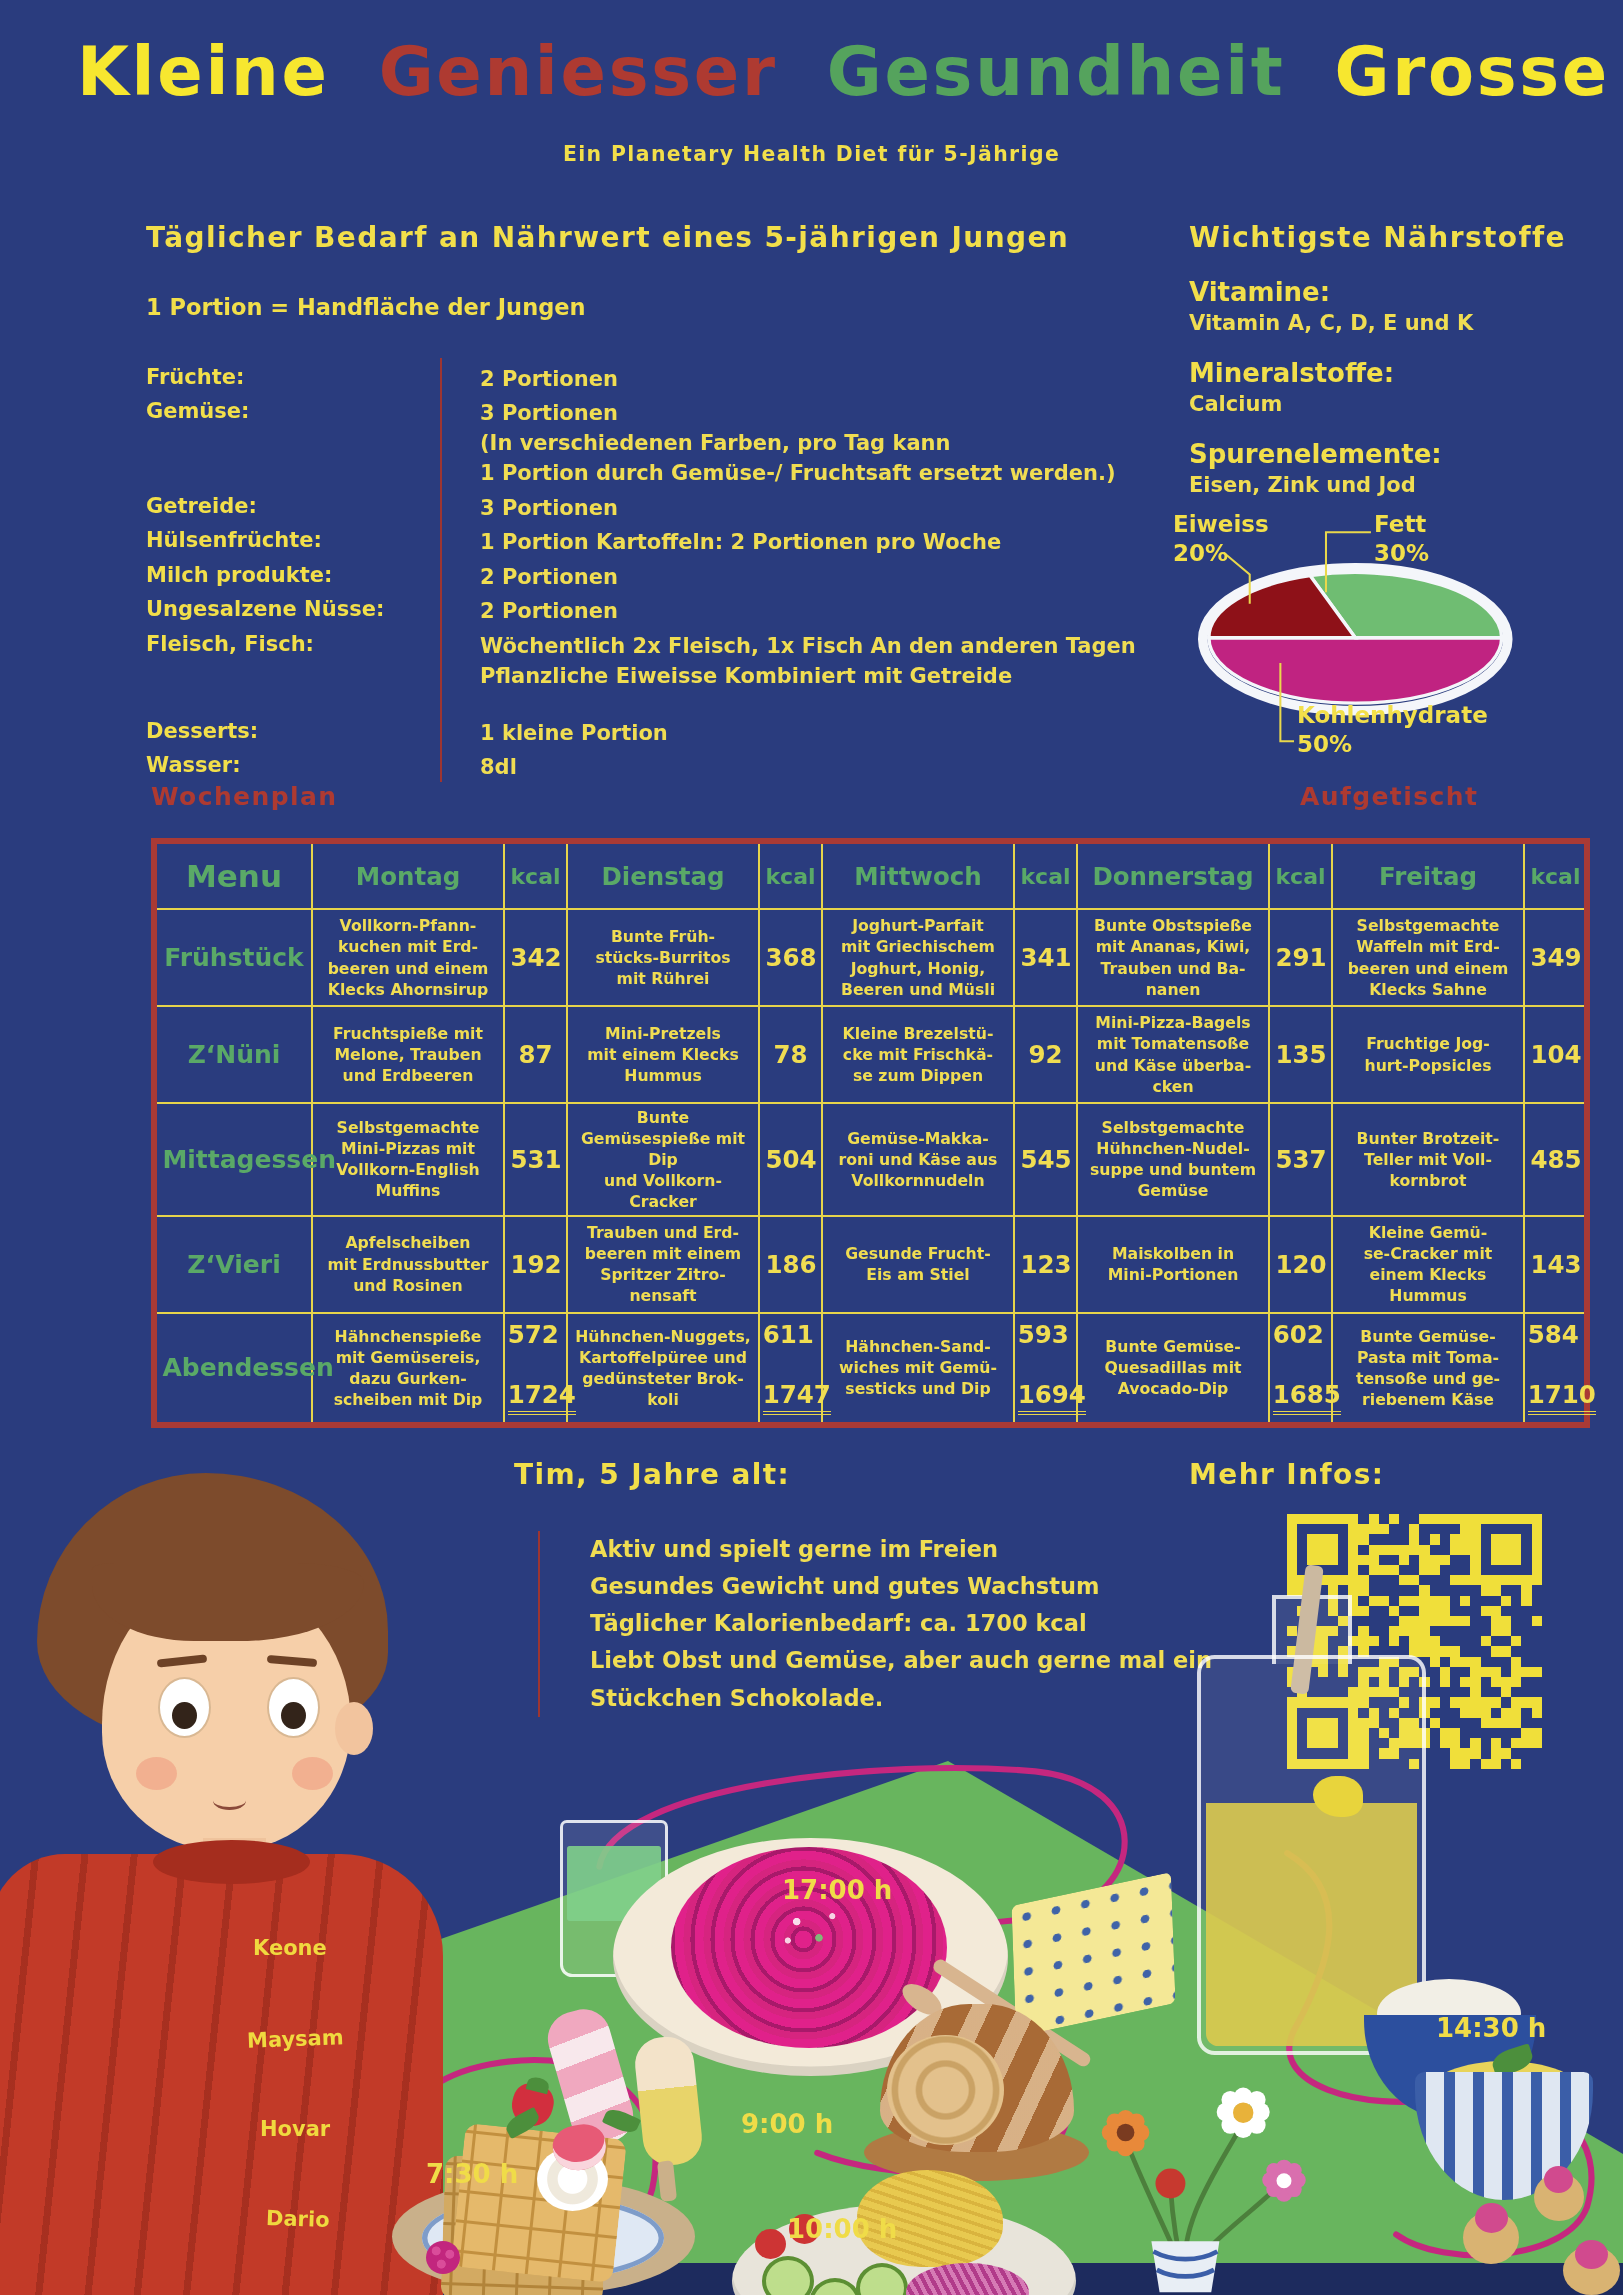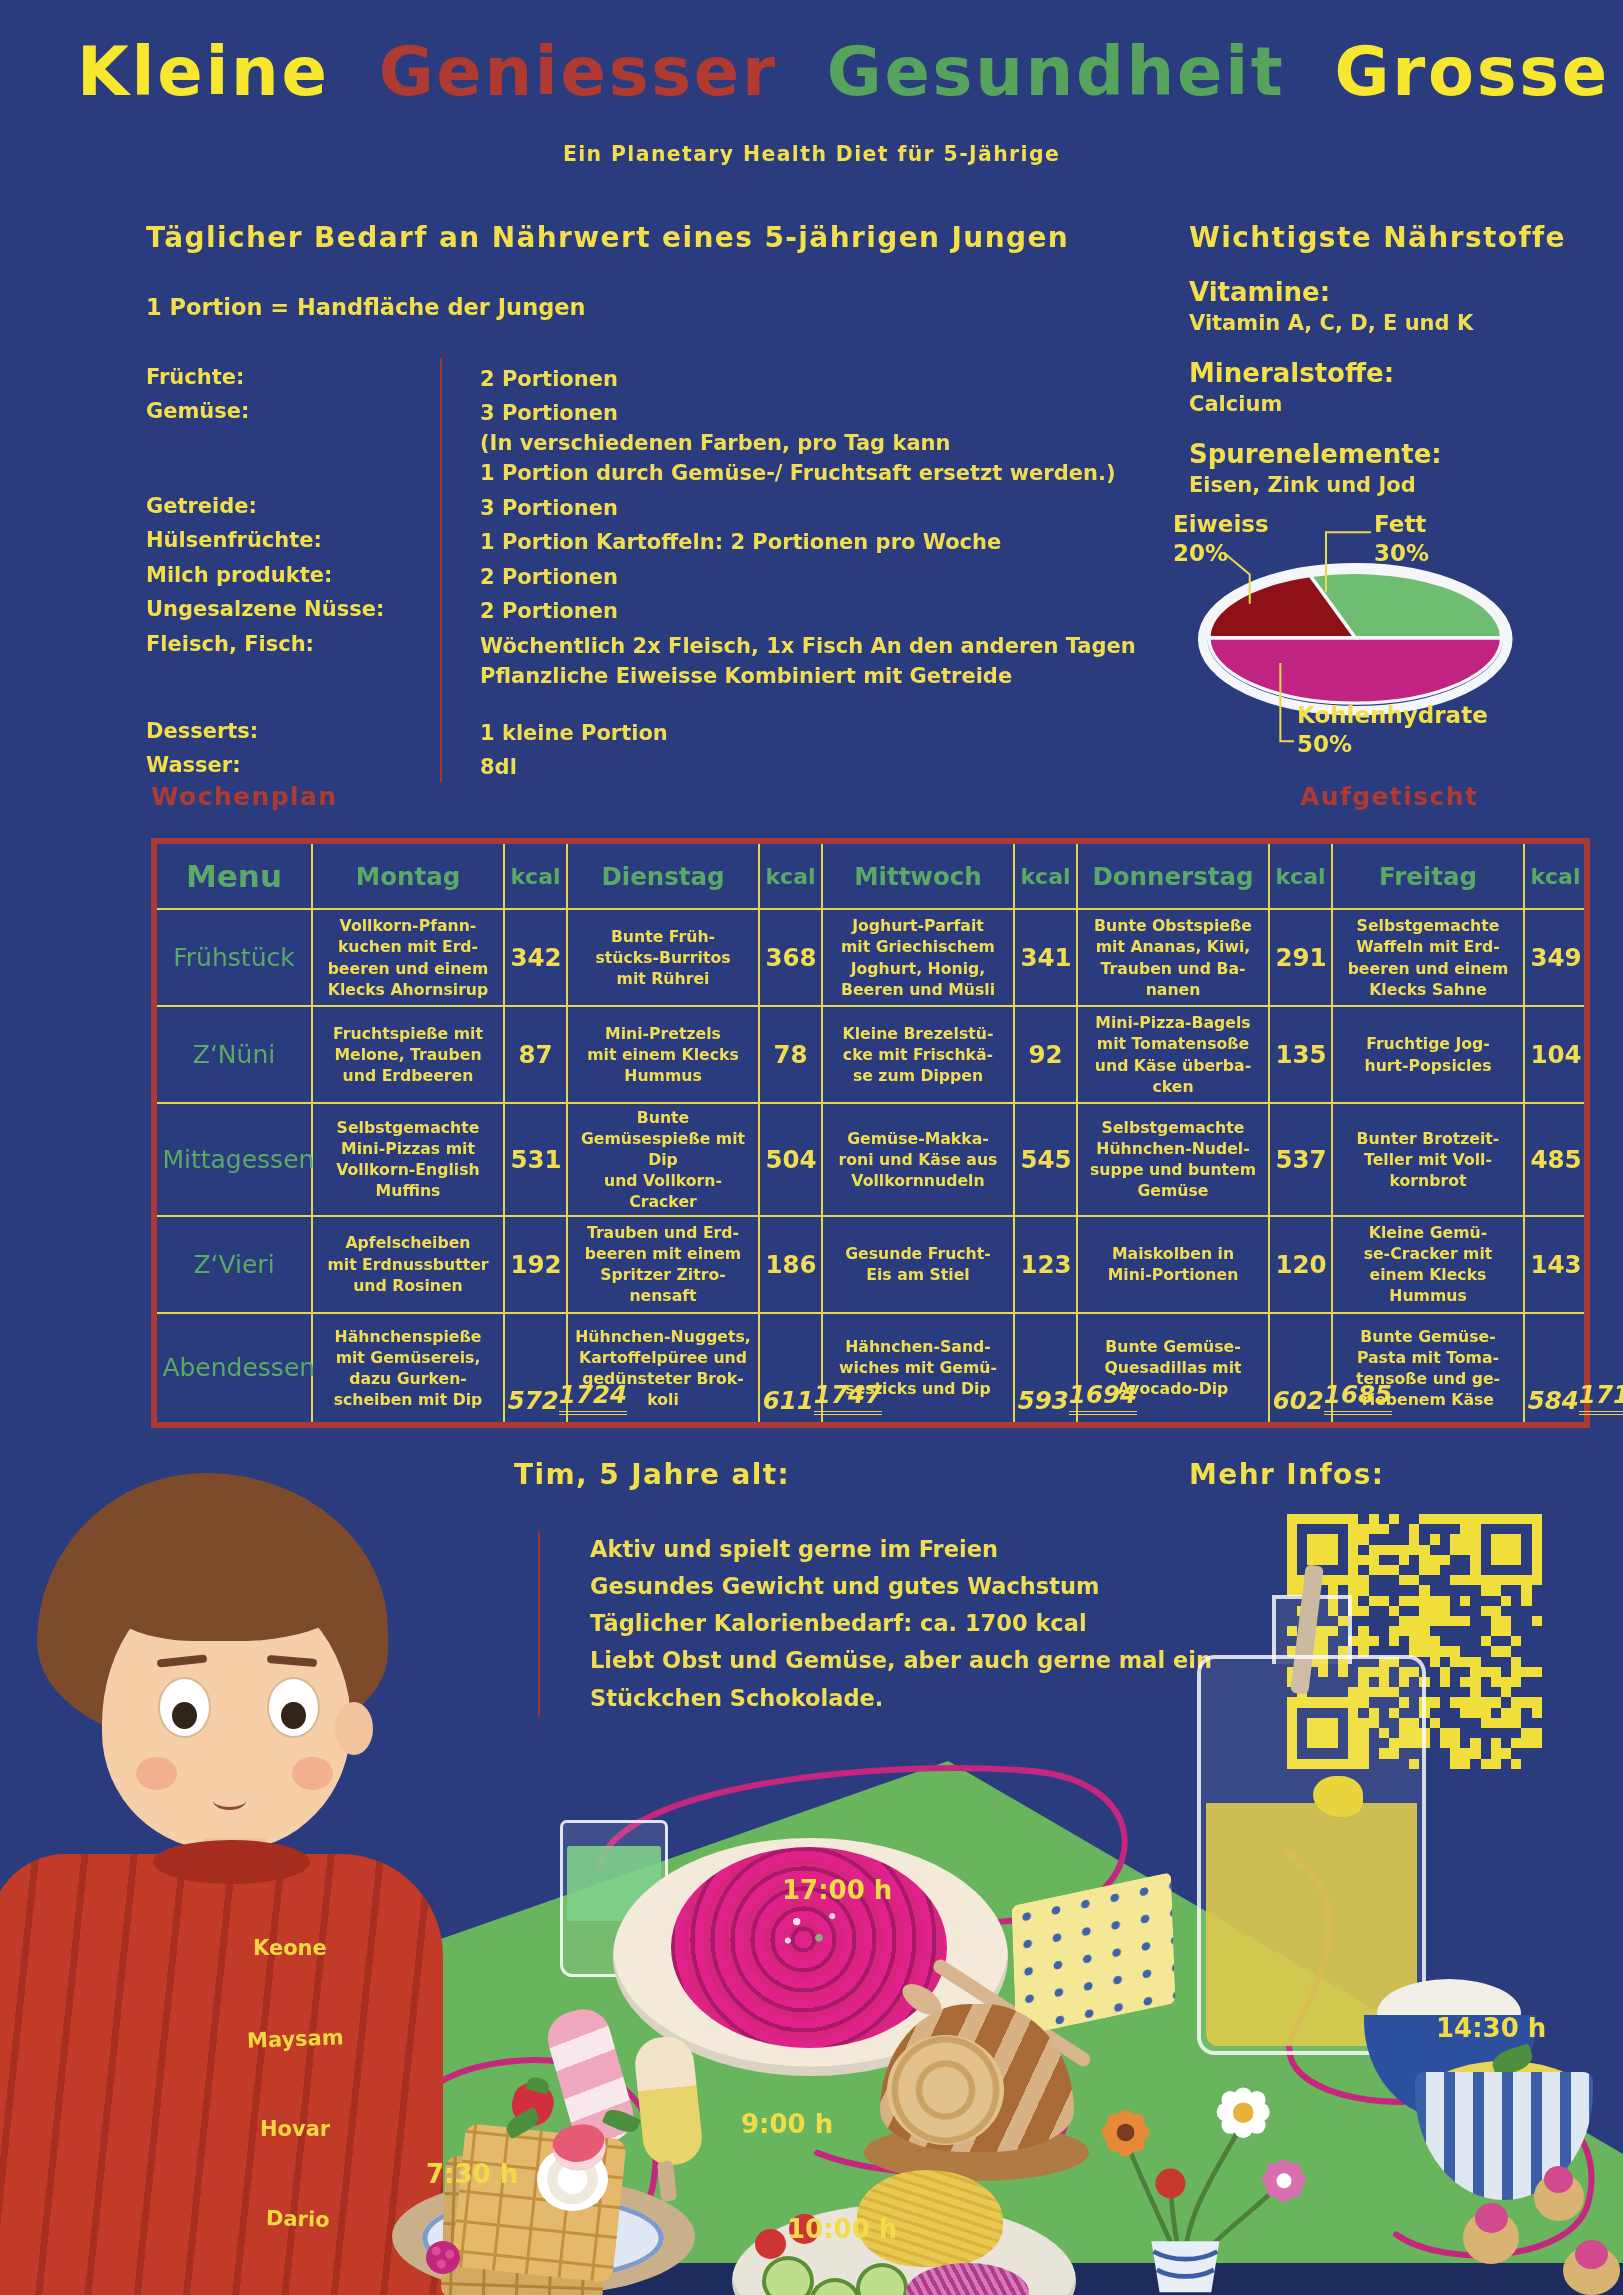--- a/index.html
+++ b/index.html
@@ -40,25 +40,25 @@
   
   .wp-label{font-size:25px;font-weight:bold;color:#ae3a31;letter-spacing:1.4px;}
   .week-table{left:151px;top:838px;border-collapse:collapse;table-layout:fixed;width:1410px;background:transparent;border:6.1px solid #a93a35;}
   .week-table th,.week-table td{border:2px solid #e6d54b;text-align:center;vertical-align:middle;padding:2.7px 5.4px;}
   .week-table thead tr{height:68px;}
   .week-table tbody tr{height:97px;}
   .week-table tbody tr.last{height:110px;}
   th.h-menu{font-size:31px;font-weight:bold;color:#5aa967;}
   th.h-day{font-size:24.5px;font-weight:bold;color:#5aa967;}
   th.h-kcal{font-size:22px;font-weight:bold;color:#5aa967;}
-  td.menu-cell{font-size:25px;font-weight:normal;color:#5aa967;}
+  td.menu-cell{font-size:25px;font-weight:bold;color:#5aa967;}
   td.meal-cell{font-size:15.7px;font-weight:bold;color:#f0dd52;line-height:1.34;}
   td.kcal-cell{font-size:24.5px;font-weight:bold;color:#f0dd52;}
   td.kcal-total-cell{padding:6.8px 2.7px;}
-  .kcal-stack{display:flex;flex-direction:row;justify-content:space-between;align-items:flex-end;height:95px;font-style:italic;}
+  .kcal-stack{display:flex;flex-direction:column;justify-content:space-between;align-items:flex-start;height:95px;}
   .day-total{border-bottom:4.8px double #e6d54b;padding-bottom:2px;}
   
   .tim-head{left:514px;top:1458px;}
   .tim-body{left:538px;top:1531px;width:654px;border-left:2.7px solid #9e3531;padding-left:50px;
             font-size:22.5px;font-weight:bold;color:#f0dd52;line-height:1.65;}
   .info-head{left:1189px;top:1458px;}
   .qr{left:1287px;top:1514px;display:grid;grid-template-columns:repeat(25,10.2px);grid-auto-rows:10.2px;}
   .qr .m{background:#f0df3a;}
   
   .tabletop{left:0;top:1744px;width:1623px;height:553px;background:#68b55e;

